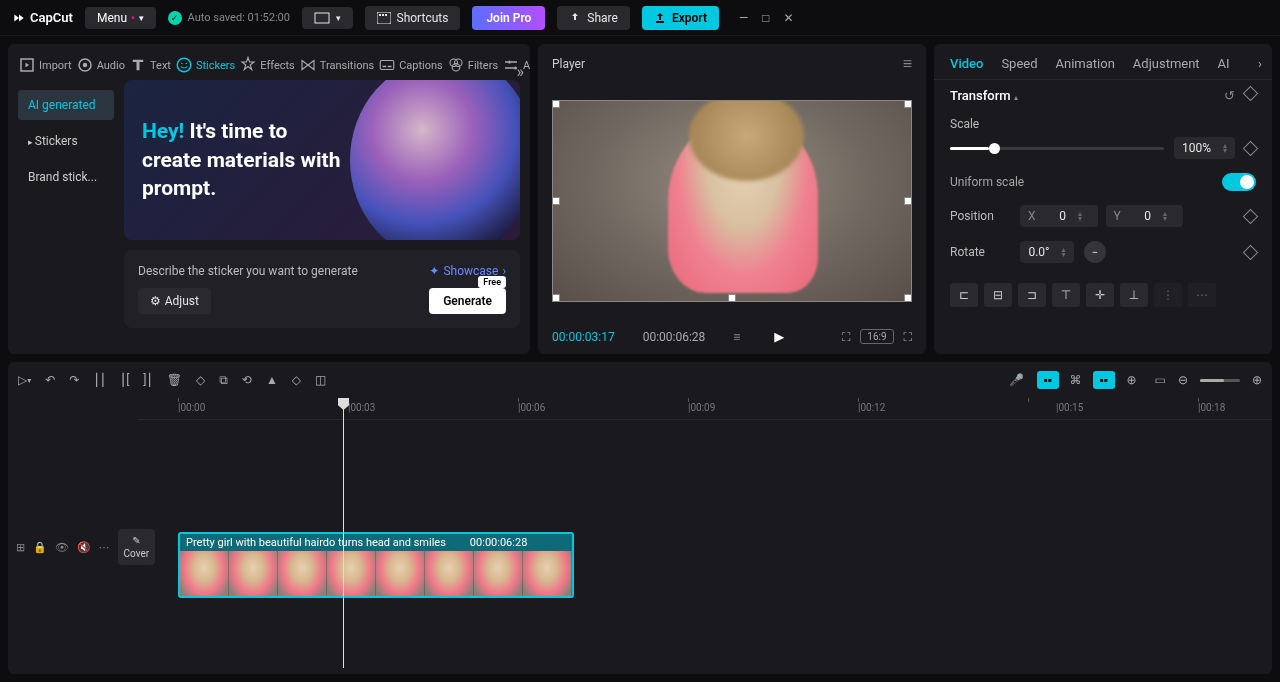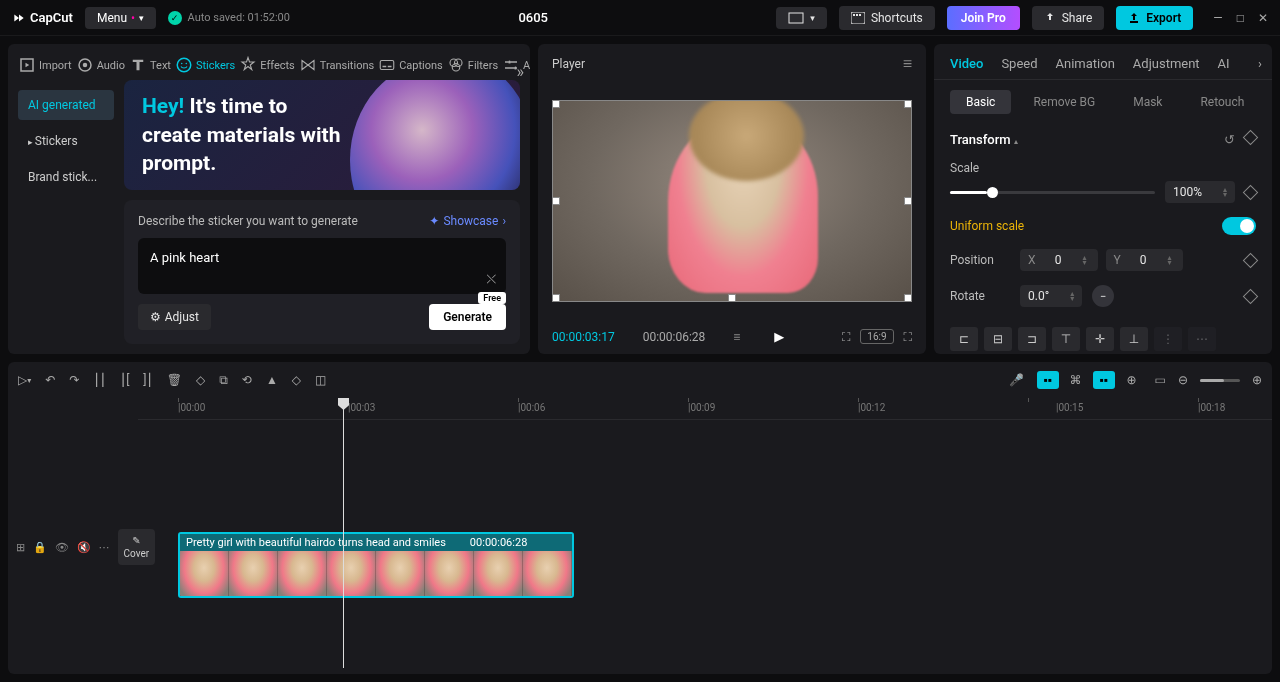--- a/index.html
+++ b/index.html
@@ -71,21 +71,21 @@
 .sub-insp-btn{flex:0 0 auto;padding:5px 16px;border-radius:4px;font-size:12px;color:#888;background:transparent}
 .sub-insp-btn.active{background:#34343a;color:#fff}
 .inspector-body{padding:8px 16px;display:flex;flex-direction:column;gap:14px;font-size:12px}
 .section-header{display:flex;justify-content:space-between;align-items:center;color:#fff;font-weight:500;font-size:13px}
 .section-icons{display:flex;gap:10px;color:#888}
 .prop-row{display:flex;align-items:center;gap:10px}
 .prop-label{color:#bbb;width:60px}
 .slider{flex:1;height:3px;background:#3a3a3e;border-radius:2px;position:relative}
 .slider-fill{position:absolute;left:0;top:0;height:100%;background:#fff;border-radius:2px;width:18%}
 .slider-thumb{position:absolute;left:18%;top:-4px;width:11px;height:11px;background:#fff;border-radius:50%}
-.value-box{background:#2a2a2e;padding:4px 8px;border-radius:4px;min-width:54px;text-align:center;display:flex;align-items:center;gap:21px;justify-content:center}
+.value-box{background:#2a2a2e;padding:4px 8px;border-radius:4px;min-width:54px;text-align:center;display:flex;align-items:center;gap:12px;justify-content:center}
 .spinner{color:#666;font-size:8px;line-height:5px}
 .diamond{width:11px;height:11px;border:1px solid #888;transform:rotate(45deg)}
 .toggle{width:34px;height:18px;background:#00c8e0;border-radius:9px;position:relative}
 .toggle::after{content:"";position:absolute;right:2px;top:2px;width:14px;height:14px;background:#fff;border-radius:50%}
 .pos-inputs{display:flex;gap:8px;align-items:center}
 .axis-label{background:#2a2a2e;padding:4px 8px;border-radius:4px 0 0 4px;color:#888}
 .align-row{display:flex;gap:6px;margin-top:6px}
 .align-btn{width:28px;height:24px;background:#2a2a2e;border-radius:3px;display:flex;align-items:center;justify-content:center;color:#ccc}
 .align-btn.disabled{opacity:0.4}
 .flip-circle{width:22px;height:22px;background:#34343a;border-radius:50%;display:flex;align-items:center;justify-content:center;font-size:11px}
@@ -124,21 +124,20 @@
   </div>
   <div class="menu-btn">
     <span>Menu</span>
       <span style="color:#f0a">•</span>
       <span style="font-size:9px">▾</span>
   </div>
   <div class="autosave">
     <span class="check-icon">✓</span>
     <span>Auto saved: 01:52:00</span>
   </div>
-  <div class="project-name">0605</div>
   <div class="top-btn">
       <svg width="16" height="12" viewBox="0 0 16 12">
         <rect x="1" y="1" width="14" height="10" fill="none" stroke="currentColor"></rect>
       </svg> 
       <span style="font-size:9px">▾</span>
     </div>
   <div class="top-btn">
       <svg width="14" height="12" viewBox="0 0 14 12">
         <rect x="0" y="0" width="14" height="12" rx="2" fill="none" stroke="currentColor"></rect>
         <rect x="2" y="2" width="2" height="2"></rect>
@@ -247,24 +246,20 @@
       </div>
       <div class="stickers-content">
         <div class="promo-card">
           <div class="promo-img"></div>
           <div class="promo-text"><span class="promo-hey">Hey!</span><span> It's time to create materials with prompt.</span></div>
         </div>
         <div class="prompt-card">
           <div class="prompt-header">
             <span class="prompt-label">Describe the sticker you want to generate</span>
             <span class="showcase">✦ <span>Showcase</span> ›</span>
-          </div>
-          <div class="prompt-input">
-            <div class="prompt-text">A pink heart</div>
-            <span class="shuffle-icon">⤬</span>
           </div>
           <div class="prompt-actions">
             <div class="adjust-btn">⚙ <span>Adjust</span></div>
             <div class="generate-wrap">
               <div class="free-badge">Free</div>
               <div class="generate-btn">Generate</div>
             </div>
           </div>
         </div>
       </div>
@@ -302,26 +297,20 @@
   </div>
 
   <div class="right-panel">
     <div class="inspector-tabs">
       <span class="insp-tab active">Video</span>
       <span class="insp-tab">Speed</span>
       <span class="insp-tab">Animation</span>
       <span class="insp-tab">Adjustment</span>
       <span class="insp-tab">AI</span>
       <span class="insp-arrows">›</span>
-    </div>
-    <div class="sub-inspector">
-      <span class="sub-insp-btn active">Basic</span>
-      <span class="sub-insp-btn">Remove BG</span>
-      <span class="sub-insp-btn">Mask</span>
-      <span class="sub-insp-btn">Retouch</span>
     </div>
     <div class="inspector-body">
       <div class="section-header">
         <span><span>Transform</span> <span style="font-size:8px;color:#888">▴</span></span>
         <div class="section-icons">
           <span>↺</span>
           <div class="diamond"></div>
         </div>
       </div>
       <div>
@@ -332,21 +321,21 @@
               <div class="slider-thumb"></div>
             </div>
           <div class="value-box">
               <span>100%</span>
               <span class="spinner">▴<br>▾</span>
             </div>
           <div class="diamond"></div>
         </div>
       </div>
       <div class="prop-row">
-        <span style="flex:1;color:#eab308">Uniform scale</span>
+        <span style="flex:1;color:#a3a3a3">Uniform scale</span>
         <div class="toggle"></div>
       </div>
       <div class="prop-row">
         <span class="prop-label">Position</span>
         <div class="pos-inputs">
           <div style="display:flex">
               <span class="axis-label">X</span>
               <div class="value-box" style="border-radius:0 4px 4px 0">
                 <span>0</span>
                 <span class="spinner">▴<br>▾</span>

